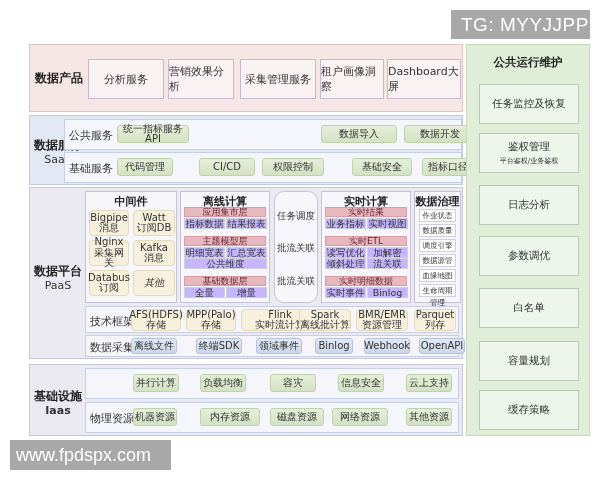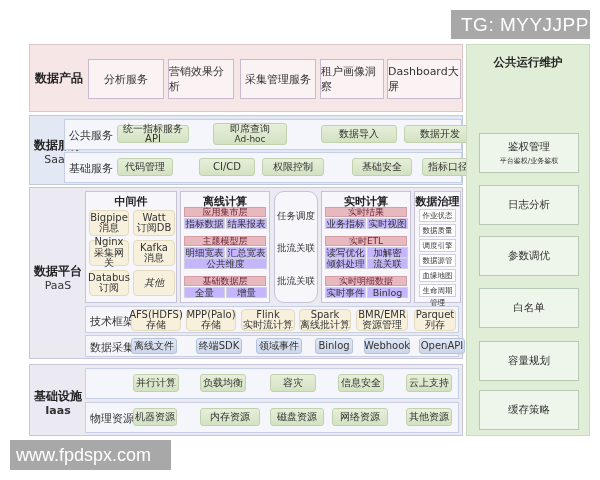--- a/index.html
+++ b/index.html
@@ -62,24 +62,20 @@
 </div>
 
 <div id="layer-saas" class="layer">
   <div class="layer-title" style="left:2px; top:22px; width:52px;">
     <span>数据服务</span>
     <span class="sub">SaaS</span>
   </div>
   <div class="row" style="left:34px; top:3px; height:31px;">
     <div class="row-label" style="top:8px;">公共服务</div>
     <div class="pill pill-green" style="left:52px; top:5px; width:72px;">统一指标服务API</div>
-    <div class="pill pill-green" style="left:148px; top:3px; width:74px; height:22px;">
-      <span>即席查询</span>
-      <span class="small">Ad-hoc</span>
-    </div>
     <div class="pill pill-green" style="left:256px; top:5px; width:76px;">数据导入</div>
     <div class="pill pill-green" style="left:339px; top:5px; width:72px;">数据开发</div>
   </div>
   <div class="row" style="left:34px; top:36px; height:31px;">
     <div class="row-label" style="top:8px;">基础服务</div>
     <div class="pill pill-green" style="left:52px; top:5px; width:56px;">代码管理</div>
     <div class="pill pill-green" style="left:134px; top:5px; width:56px;">CI/CD</div>
     <div class="pill pill-green" style="left:197px; top:5px; width:62px;">权限控制</div>
     <div class="pill pill-green" style="left:287px; top:5px; width:60px;">基础安全</div>
     <div class="pill pill-green" style="left:357px; top:5px; width:52px;">指标口径</div>
@@ -167,21 +163,21 @@
   <div class="row" style="left:55px; right:3px; top:118px; height:27px; background:#f6f5fa;">
     <div class="row-label" style="top:7px;">技术框架</div>
     <div class="pill pill-cream" style="left:45px; top:2px; width:50px; height:22px;">
       <span>AFS(HDFS)</span>
       <span>存储</span>
     </div>
     <div class="pill pill-cream" style="left:100px; top:2px; width:50px; height:22px;">
       <span>MPP(Palo)</span>
       <span>存储</span>
     </div>
-    <div class="pill pill-cream" style="left:155px; top:2px; width:54px; height:22px;">
+    <div class="pill pill-cream" style="left:155px; top:2px; width:78px; height:22px;">
       <span>Flink</span>
       <span>实时流计算</span>
     </div>
     <div class="pill pill-cream" style="left:213px; top:2px; width:52px; height:22px;">
       <span>Spark</span>
       <span>离线批计算</span>
     </div>
     <div class="pill pill-cream" style="left:270px; top:2px; width:52px; height:22px;">
       <span>BMR/EMR</span>
       <span>资源管理</span>
@@ -221,20 +217,21 @@
     <div class="pill pill-green" style="left:47px; top:5px; width:44px;">机器资源</div>
     <div class="pill pill-green" style="left:114px; top:5px; width:60px;">内存资源</div>
     <div class="pill pill-green" style="left:184px; top:5px; width:54px;">磁盘资源</div>
     <div class="pill pill-green" style="left:246px; top:5px; width:56px;">网络资源</div>
     <div class="pill pill-green" style="left:320px; top:5px; width:46px;">其他资源</div>
   </div>
 </div>
 
 <div id="ops-panel" class="abs">
   <div id="ops-title">公共运行维护</div>
+  <div class="ops-box" style="top:39px;">任务监控及恢复</div>
   <div class="ops-box" style="top:88px;">
     <span>鉴权管理</span>
     <span class="small">平台鉴权/业务鉴权</span>
   </div>
   <div class="ops-box" style="top:140px;">日志分析</div>
   <div class="ops-box" style="top:191px;">参数调优</div>
   <div class="ops-box" style="top:243px;">白名单</div>
   <div class="ops-box" style="top:296px;">容量规划</div>
   <div class="ops-box" style="top:345px;">缓存策略</div>
 </div>

